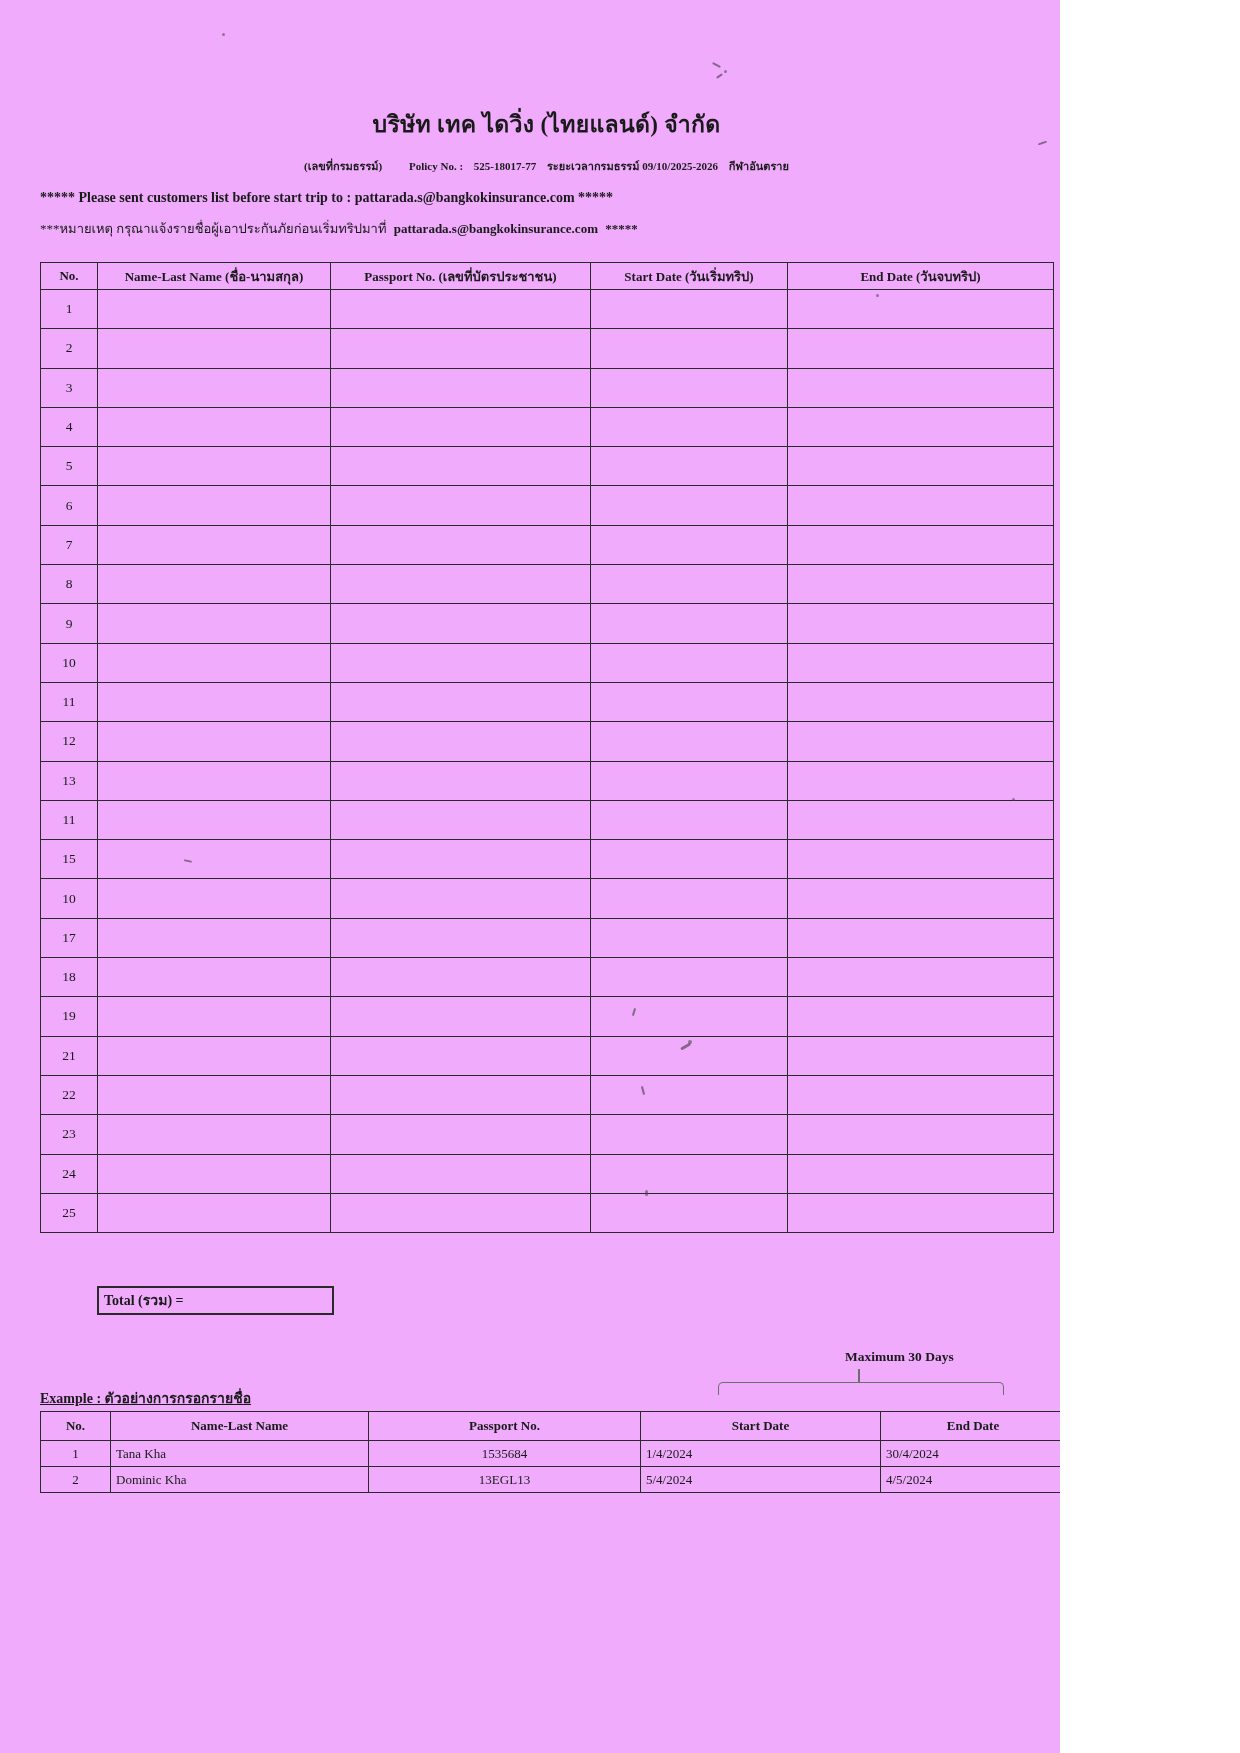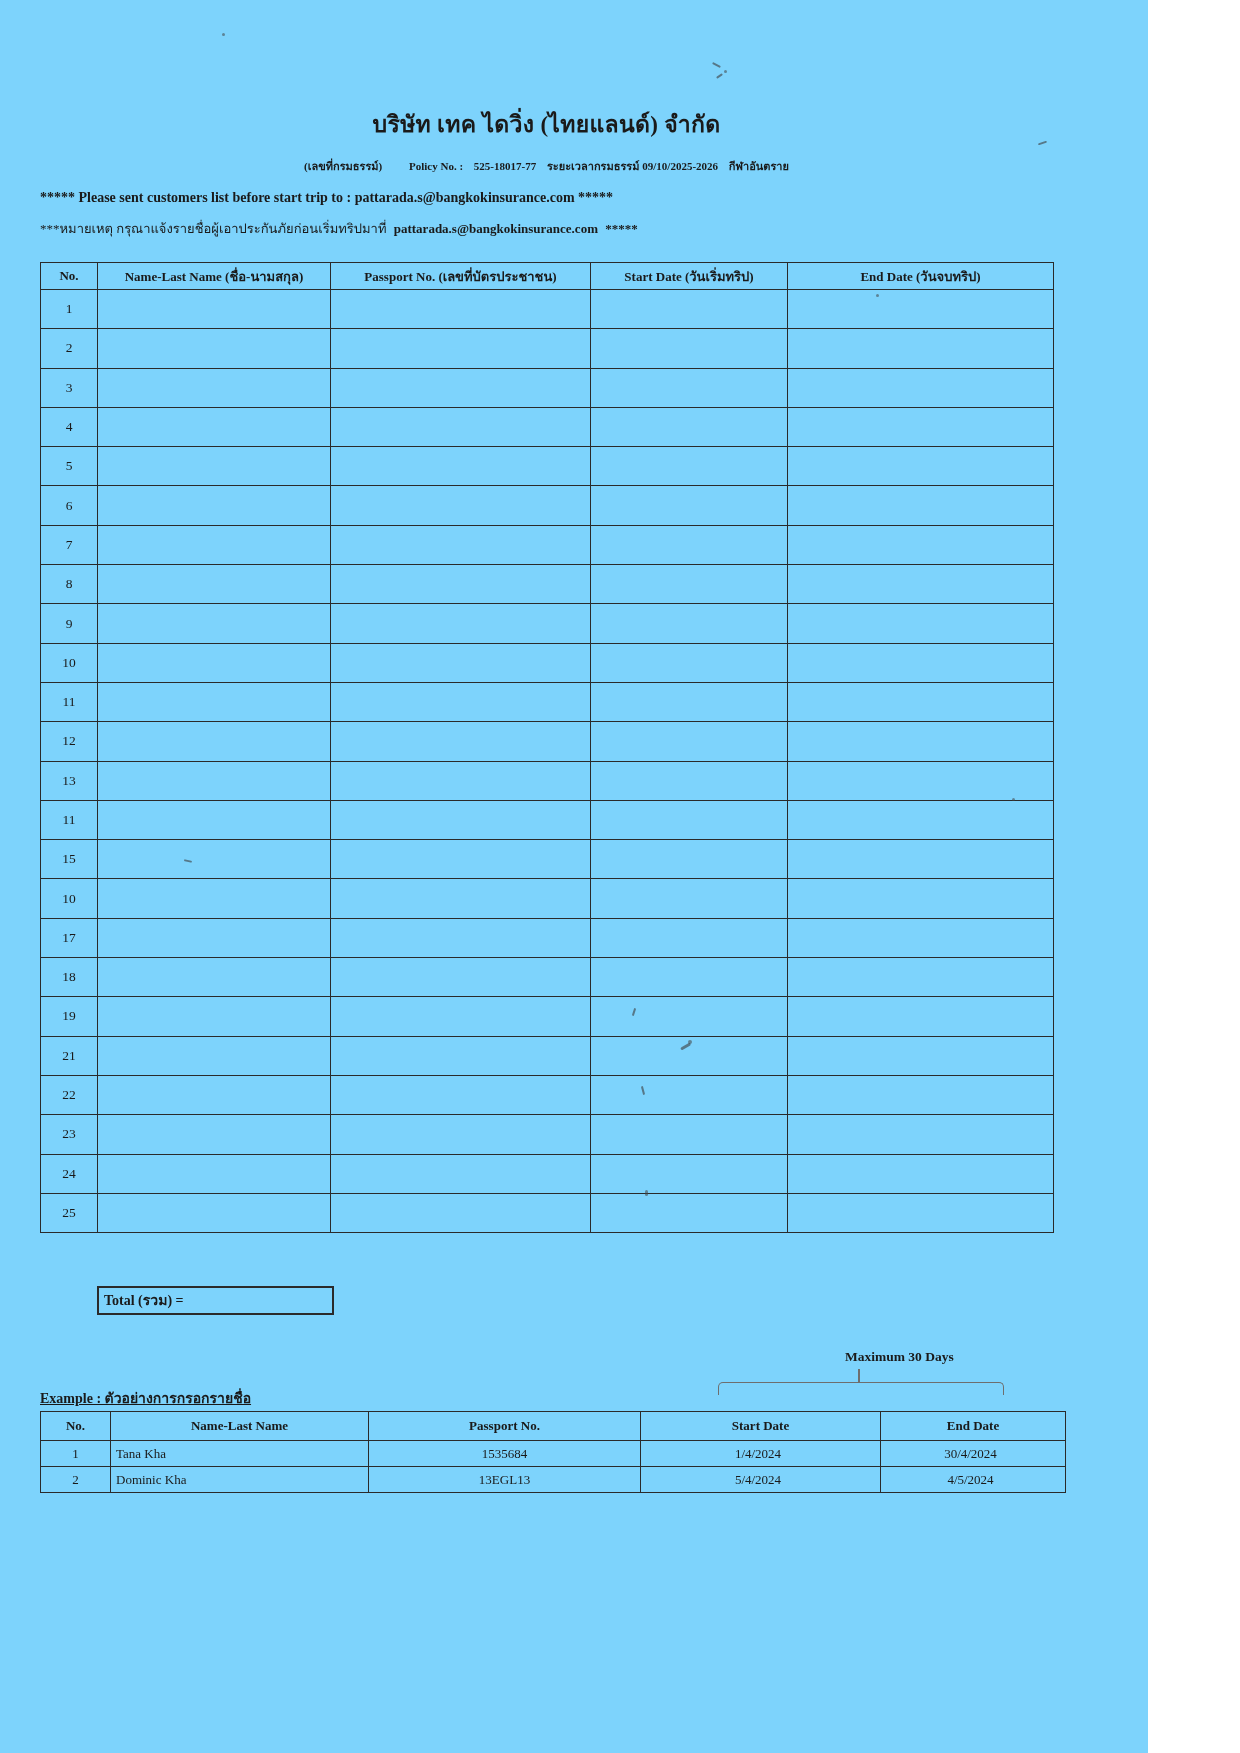--- a/index.html
+++ b/index.html
@@ -1,17 +1,17 @@
 <!DOCTYPE html>
 <html><head>
 <meta charset="utf-8">
 <style>
   html,body{margin:0;padding:0;background:#ffffff;}
   .page{
-    position:relative;width:1148px;height:1753px;background:#7dd3fc;
+    position:relative;width:1060px;height:1753px;background:#f0abfc;
     font-family:"Liberation Serif","DejaVu Serif",serif;color:#1a1a1a;overflow:hidden;
   }
   .title{position:absolute;top:106px;left:40px;width:1013px;text-align:center;
     font-size:23px;font-weight:bold;letter-spacing:.3px;}
   .policy-line{position:absolute;top:157px;left:40px;width:1013px;text-align:center;
     font-size:11px;font-weight:bold;white-space:nowrap;}
   .policy-line span{margin:0 4px;}
   .policy-line .wide-gap{margin-left:20px;}
   .note-en{position:absolute;top:190px;left:40px;font-size:14px;font-weight:bold;}
   .note-th{position:absolute;top:218px;left:40px;font-size:13px;text-align:right;}
@@ -35,21 +35,21 @@
     border:1.5px solid #6e6e6e;border-bottom:none;border-radius:5px 5px 0 0;background:transparent;}
 
   .example-heading{position:absolute;top:1387px;left:40px;font-size:14px;font-weight:bold;
     text-decoration:underline;}
   .example-table{position:absolute;top:1411px;left:40px;width:1025px;}
   .example-table th,.example-table td{border:1.5px solid #2a2a2a;padding:0 5px;}
   .example-table th{height:28px;font-size:13px;font-weight:bold;text-align:center;}
   .example-table td{height:25px;font-size:13px;}
   .example-table td.num{text-align:center;}
   .example-table td.pass{text-align:center;}
-  .example-table td.right{text-align:center;padding-right:10px;}
+  .example-table td.right{text-align:left;padding-right:10px;}
 
   .speck{position:absolute;display:block;background:#444;border-radius:50%;opacity:.55;}
   .stroke{position:absolute;display:block;background:#3c3c3c;opacity:.6;border-radius:1.5px;}
 </style>
 </head>
 <body>
 
 <div class="page">
 
   <div class="title">บริษัท เทค ไดวิ่ง (ไทยแลนด์) จำกัด</div>

